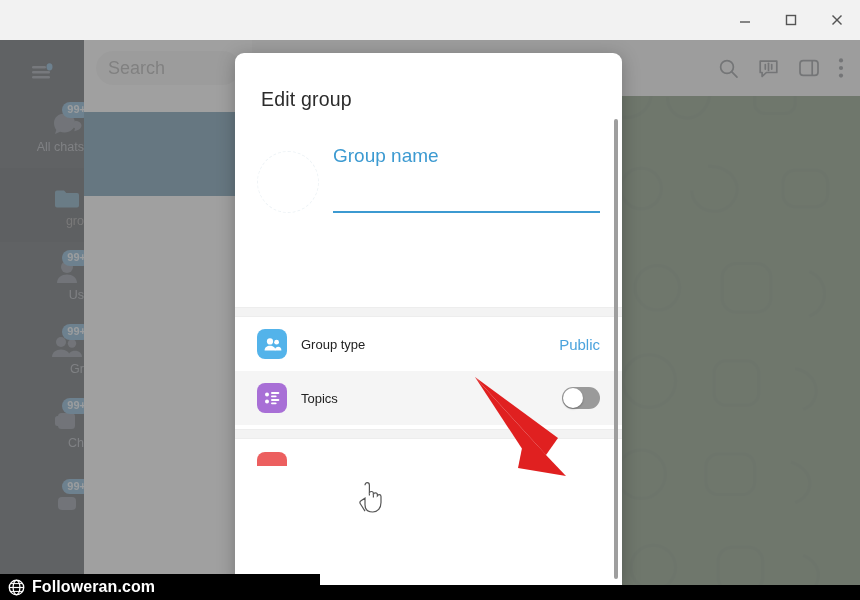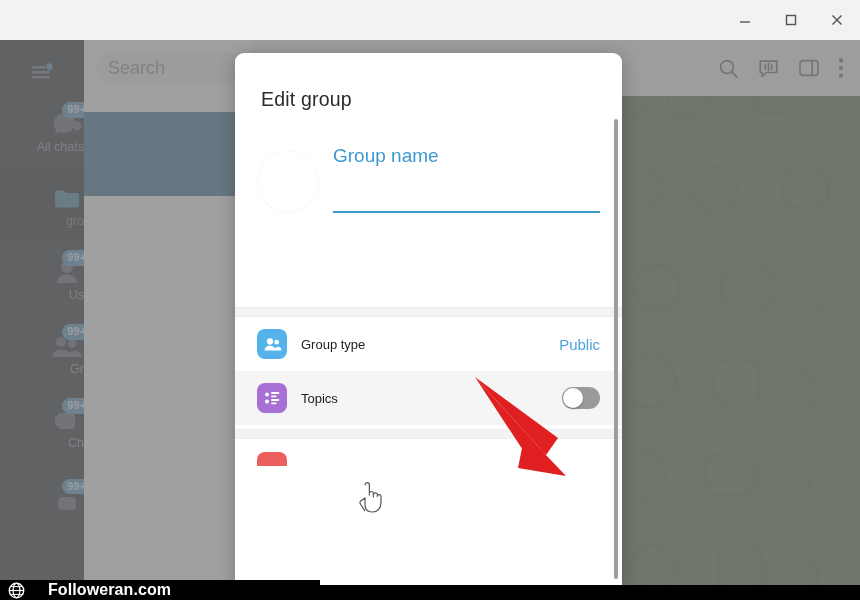--- a/index.html
+++ b/index.html
@@ -125,23 +125,23 @@
     background: rgba(124,124,124,.72);
     z-index: 20;
   }
 
   
   .watermark-bar {
     position: absolute; left: 0; bottom: 0; width: 860px; height: 15px;
     background: #000; z-index: 70;
   }
   .watermark {
-    position: absolute; left: 0; bottom: 0; width: 320px; height: 20px;
+    position: absolute; left: 0; bottom: 0; width: 320px; height: 26px;
     background: #000; color: #fff;
-    display: flex; align-items: center; gap: 23px;
+    display: flex; align-items: center; gap: 7px;
     padding-left: 8px;
     font-size: 16px; font-weight: bold; letter-spacing: .1px;
     z-index: 71;
   }
   .globe { width: 17px; height: 17px; flex: 0 0 17px; }
 
   
   .modal {
     position: absolute; left: 235px; top: 53px;
     width: 387px; height: 533px;

